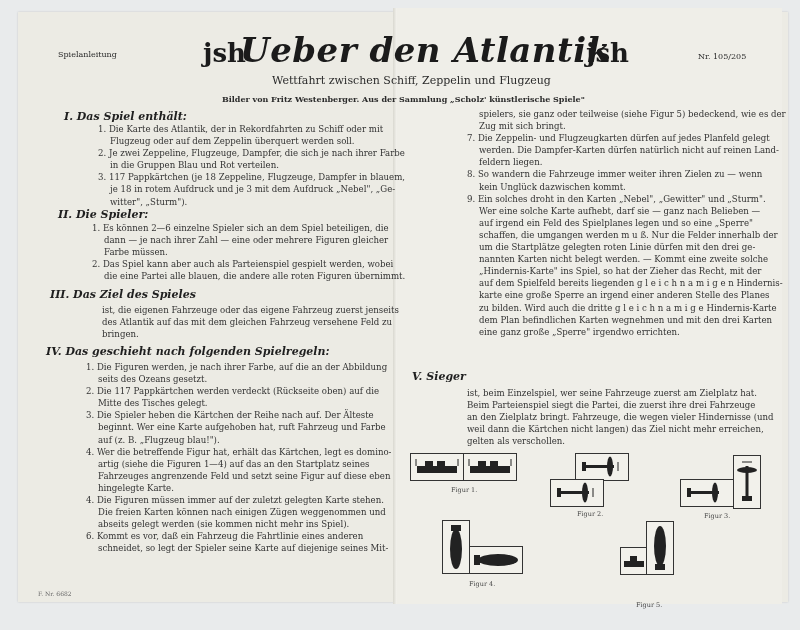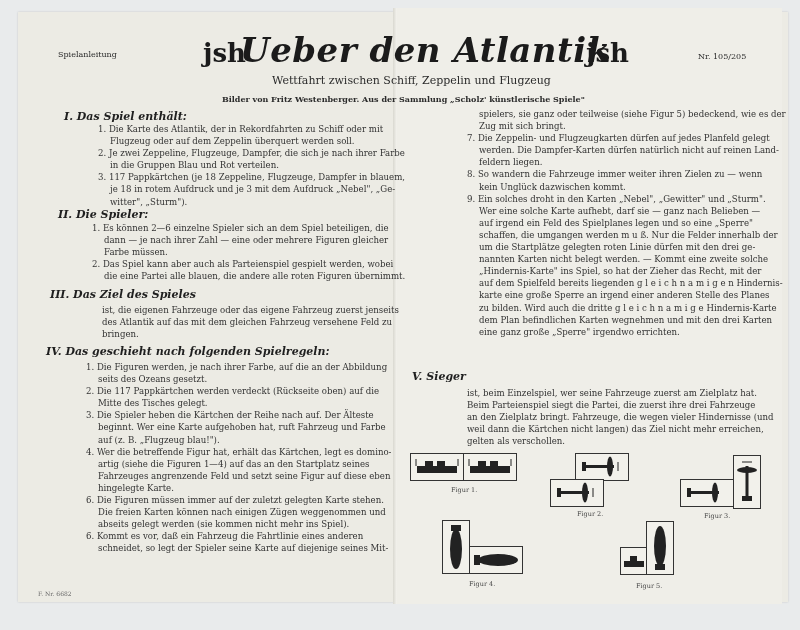--- a/index.html
+++ b/index.html
@@ -66,21 +66,21 @@
   <div style="padding-left:12px">seits des Ozeans gesetzt.</div>
   <div>2. Die 117 Pappkärtchen werden verdeckt (Rückseite oben) auf die</div>
   <div style="padding-left:12px">Mitte des Tisches gelegt.</div>
   <div>3. Die Spieler heben die Kärtchen der Reihe nach auf. Der Älteste</div>
   <div style="padding-left:12px">beginnt. Wer eine Karte aufgehoben hat, ruft Fahrzeug und Farbe</div>
   <div style="padding-left:12px">auf (z. B. „Flugzeug blau!").</div>
   <div>4. Wer die betreffende Figur hat, erhält das Kärtchen, legt es domino-</div>
   <div style="padding-left:12px">artig (siehe die Figuren 1—4) auf das an den Startplatz seines</div>
   <div style="padding-left:12px">Fahrzeuges angrenzende Feld und setzt seine Figur auf diese eben</div>
   <div style="padding-left:12px">hingelegte Karte.</div>
-  <div>6. Die Figuren müssen immer auf der zuletzt gelegten Karte stehen.</div>
+  <div>4. Die Figuren müssen immer auf der zuletzt gelegten Karte stehen.</div>
   <div style="padding-left:12px">Die freien Karten können nach einigen Zügen weggenommen und</div>
   <div style="padding-left:12px">abseits gelegt werden (sie kommen nicht mehr ins Spiel).</div>
   <div>6. Kommt es vor, daß ein Fahrzeug die Fahrtlinie eines anderen</div>
   <div style="padding-left:12px">schneidet, so legt der Spieler seine Karte auf diejenige seines Mit-</div>
 </div>
 
 <div class="abs" style="left:38px;top:590px;font-size:6px;color:#666;">F. Nr. 6682</div>
 
 <div class="abs item" style="left:467px;top:108px;">
   <div style="padding-left:12px">spielers, sie ganz oder teilweise (siehe Figur 5) bedeckend, wie es der</div>
@@ -187,13 +187,13 @@
       <rect x="3" y="13" width="20" height="6" fill="#222"></rect>
       <rect x="9" y="8" width="7" height="5" fill="#222"></rect>
     </svg>
 </div>
 <div class="fig-box" style="left:646px;top:521px;width:26px;height:52px;">
   <svg width="26" height="52">
       <ellipse cx="13" cy="24" rx="6" ry="20" fill="#222"></ellipse>
       <rect x="8" y="42" width="10" height="6" fill="#222"></rect>
     </svg>
 </div>
-<div class="fig-label" style="left:636px;top:582px;">Figur 5.</div>
+<div class="fig-label" style="left:636px;top:601px;">Figur 5.</div>
 
 </body></html>

